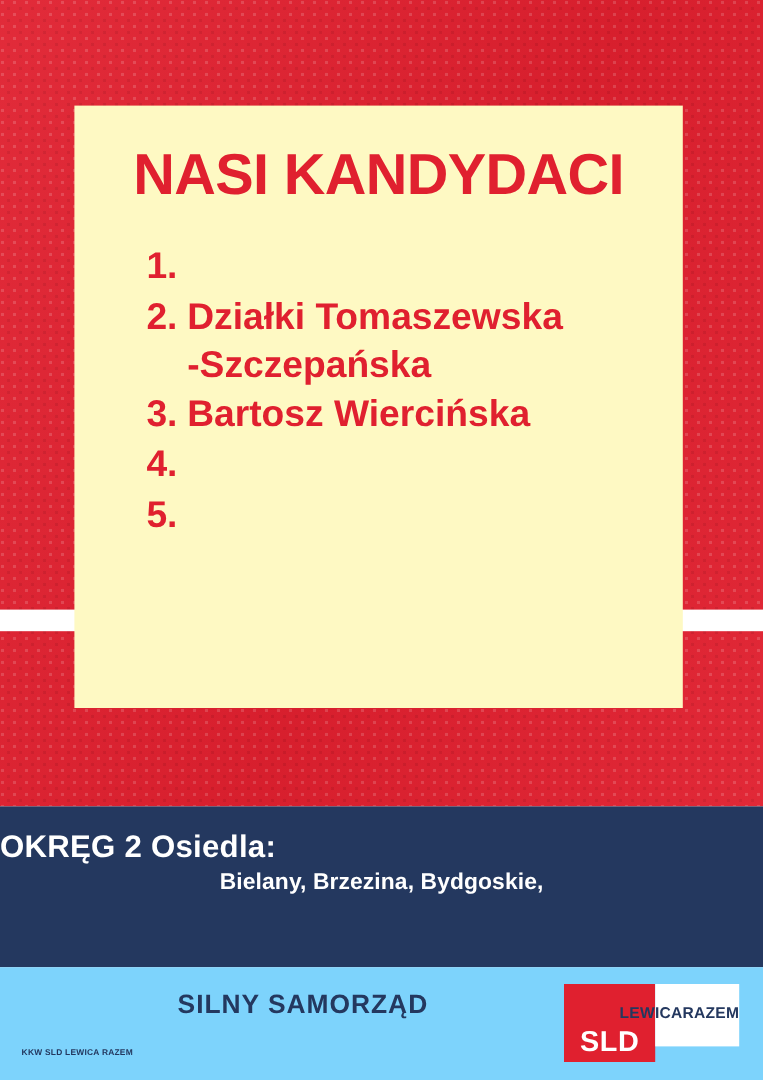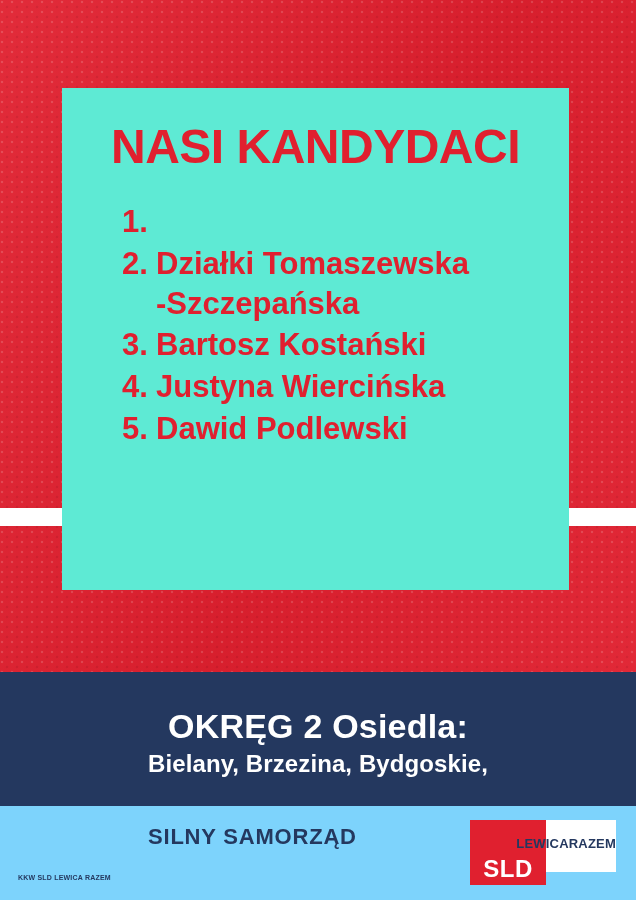--- a/index.html
+++ b/index.html
@@ -48,21 +48,21 @@
     background: #ffffff;
     z-index: 2;
   }
   
   .card {
     position: absolute;
     left: 62px;
     top: 88px;
     width: 507px;
     height: 502px;
-    background: #5eead4;
+    background: #fef9c3;
     z-index: 3;
   }
   .card-inner {
     padding: 34px 30px 0 30px;
   }
   .headline {
     color: #e0202f;
     font-weight: bold;
     font-size: 48px;
     letter-spacing: -0.5px;
@@ -103,29 +103,28 @@
     left: 0;
     top: 672px;
     width: 636px;
     height: 134px;
     background: #24385f;
     z-index: 3;
   }
   .okreg-title {
     color: #ffffff;
     font-weight: bold;
-    font-size: 34px;
-    text-align: center;
-    margin: 35px 0 2px 0;
+    font-size: 26px;
+    margin: 18px 0 2px 0;
     letter-spacing: 0.2px;
   }
   .okreg-line {
     color: #ffffff;
     font-weight: bold;
-    font-size: 24px;
+    font-size: 19px;
     text-align: center;
     line-height: 1.36;
     letter-spacing: 0.1px;
   }
   
   .footer {
     position: absolute;
     left: 0;
     top: 806px;
     width: 636px;
@@ -211,29 +210,27 @@
         </li>
         <li class="cand-item">
           <span class="cand-num">2.</span>
           <span class="cand-name">
             <span>Działki Tomaszewska</span>
             <span class="cont">-Szczepańska</span>
           </span>
         </li>
         <li class="cand-item">
           <span class="cand-num">3.</span>
-          <span class="cand-name">Bartosz Kostański</span>
+          <span class="cand-name">Bartosz Wiercińska</span>
         </li>
         <li class="cand-item">
           <span class="cand-num">4.</span>
-          <span class="cand-name">Justyna Wiercińska</span>
         </li>
         <li class="cand-item">
           <span class="cand-num">5.</span>
-          <span class="cand-name">Dawid Podlewski</span>
         </li>
       </ul>
     </div>
   </div>
 
   <div class="navy-band">
     <div class="okreg-title">OKRĘG 2 Osiedla:</div>
     <div class="okreg-line">Bielany, Brzezina, Bydgoskie,</div>
   </div>
 

